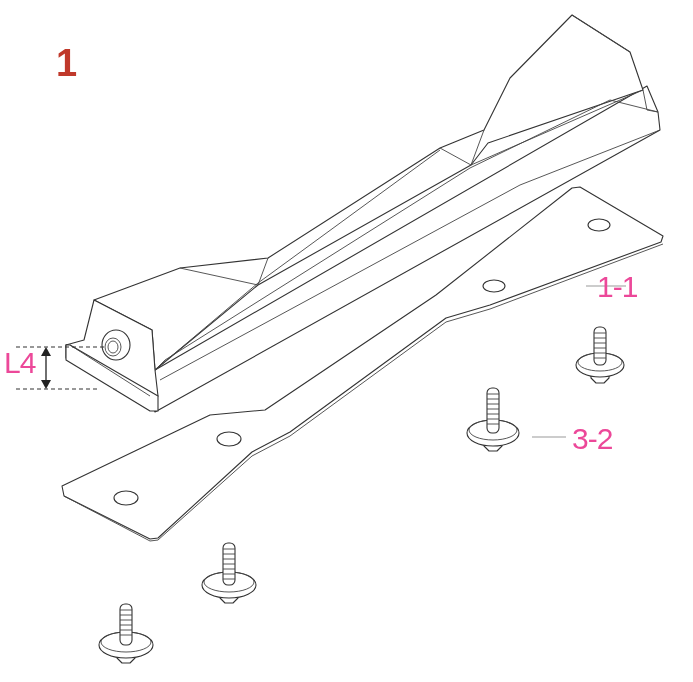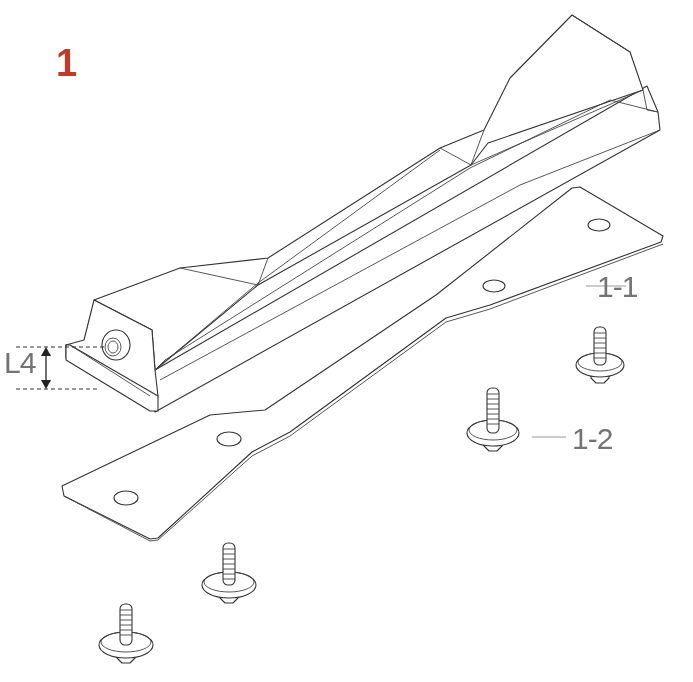--- a/index.html
+++ b/index.html
@@ -1,19 +1,19 @@
 <!DOCTYPE html>
 <html><head>
 <meta charset="utf-8">
 <style>
   html, body { margin: 0; padding: 0; background: #ffffff; }
   body { width: 693px; height: 682px; position: relative; overflow: hidden; font-family: "Liberation Sans", sans-serif; }
   #stage { position: absolute; left: 0; top: 0; width: 693px; height: 682px; }
   .fig-num { position: absolute; left: 56px; top: 44px; font-family: "Liberation Sans", sans-serif; font-weight: bold; font-size: 38px; line-height: 1; }
-  .callout { position: absolute; font-family: "Liberation Sans", sans-serif; font-size: 30px; color: #737373; line-height: 1; letter-spacing: -1px; }
+  .callout { position: absolute; font-family: "Liberation Sans", sans-serif; font-size: 30px; color: #ec4899; line-height: 1; letter-spacing: -1px; }
   #lbl-11 { left: 597px; top: 272px; }
   #lbl-12 { left: 572px; top: 424px; }
   #lbl-l4 { left: 4px; top: 348px; font-size: 30px; }
   svg { position: absolute; left: 0; top: 0; }
   .ln { fill: #fff; stroke: #333; stroke-width: 1.1; stroke-linejoin: round; }
   .thin { fill: none; stroke: #444; stroke-width: 0.9; }
   .grey { fill: none; stroke: #999; stroke-width: 1.2; }
   .dash { fill: none; stroke: #333; stroke-width: 1.2; stroke-dasharray: 4 3; }
 </style>
 </head>
@@ -96,14 +96,14 @@
       <line class="dash" x1="16" y1="347" x2="104" y2="347"></line>
       <line class="dash" x1="16" y1="389" x2="100" y2="389"></line>
       <line x1="46" y1="350" x2="46" y2="386" stroke="#222" stroke-width="1.3"></line>
       <path d="M46 347 L41 356 L51 356 Z" fill="#222"></path>
       <path d="M46 389 L41 380 L51 380 Z" fill="#222"></path>
     </g>
   </svg>
 
   <div class="callout" id="lbl-l4">L4</div>
   <div class="callout" id="lbl-11">1-1</div>
-  <div class="callout" id="lbl-12">1-2</div>
+  <div class="callout" id="lbl-12">3-2</div>
 </div>
 
 </body></html>

